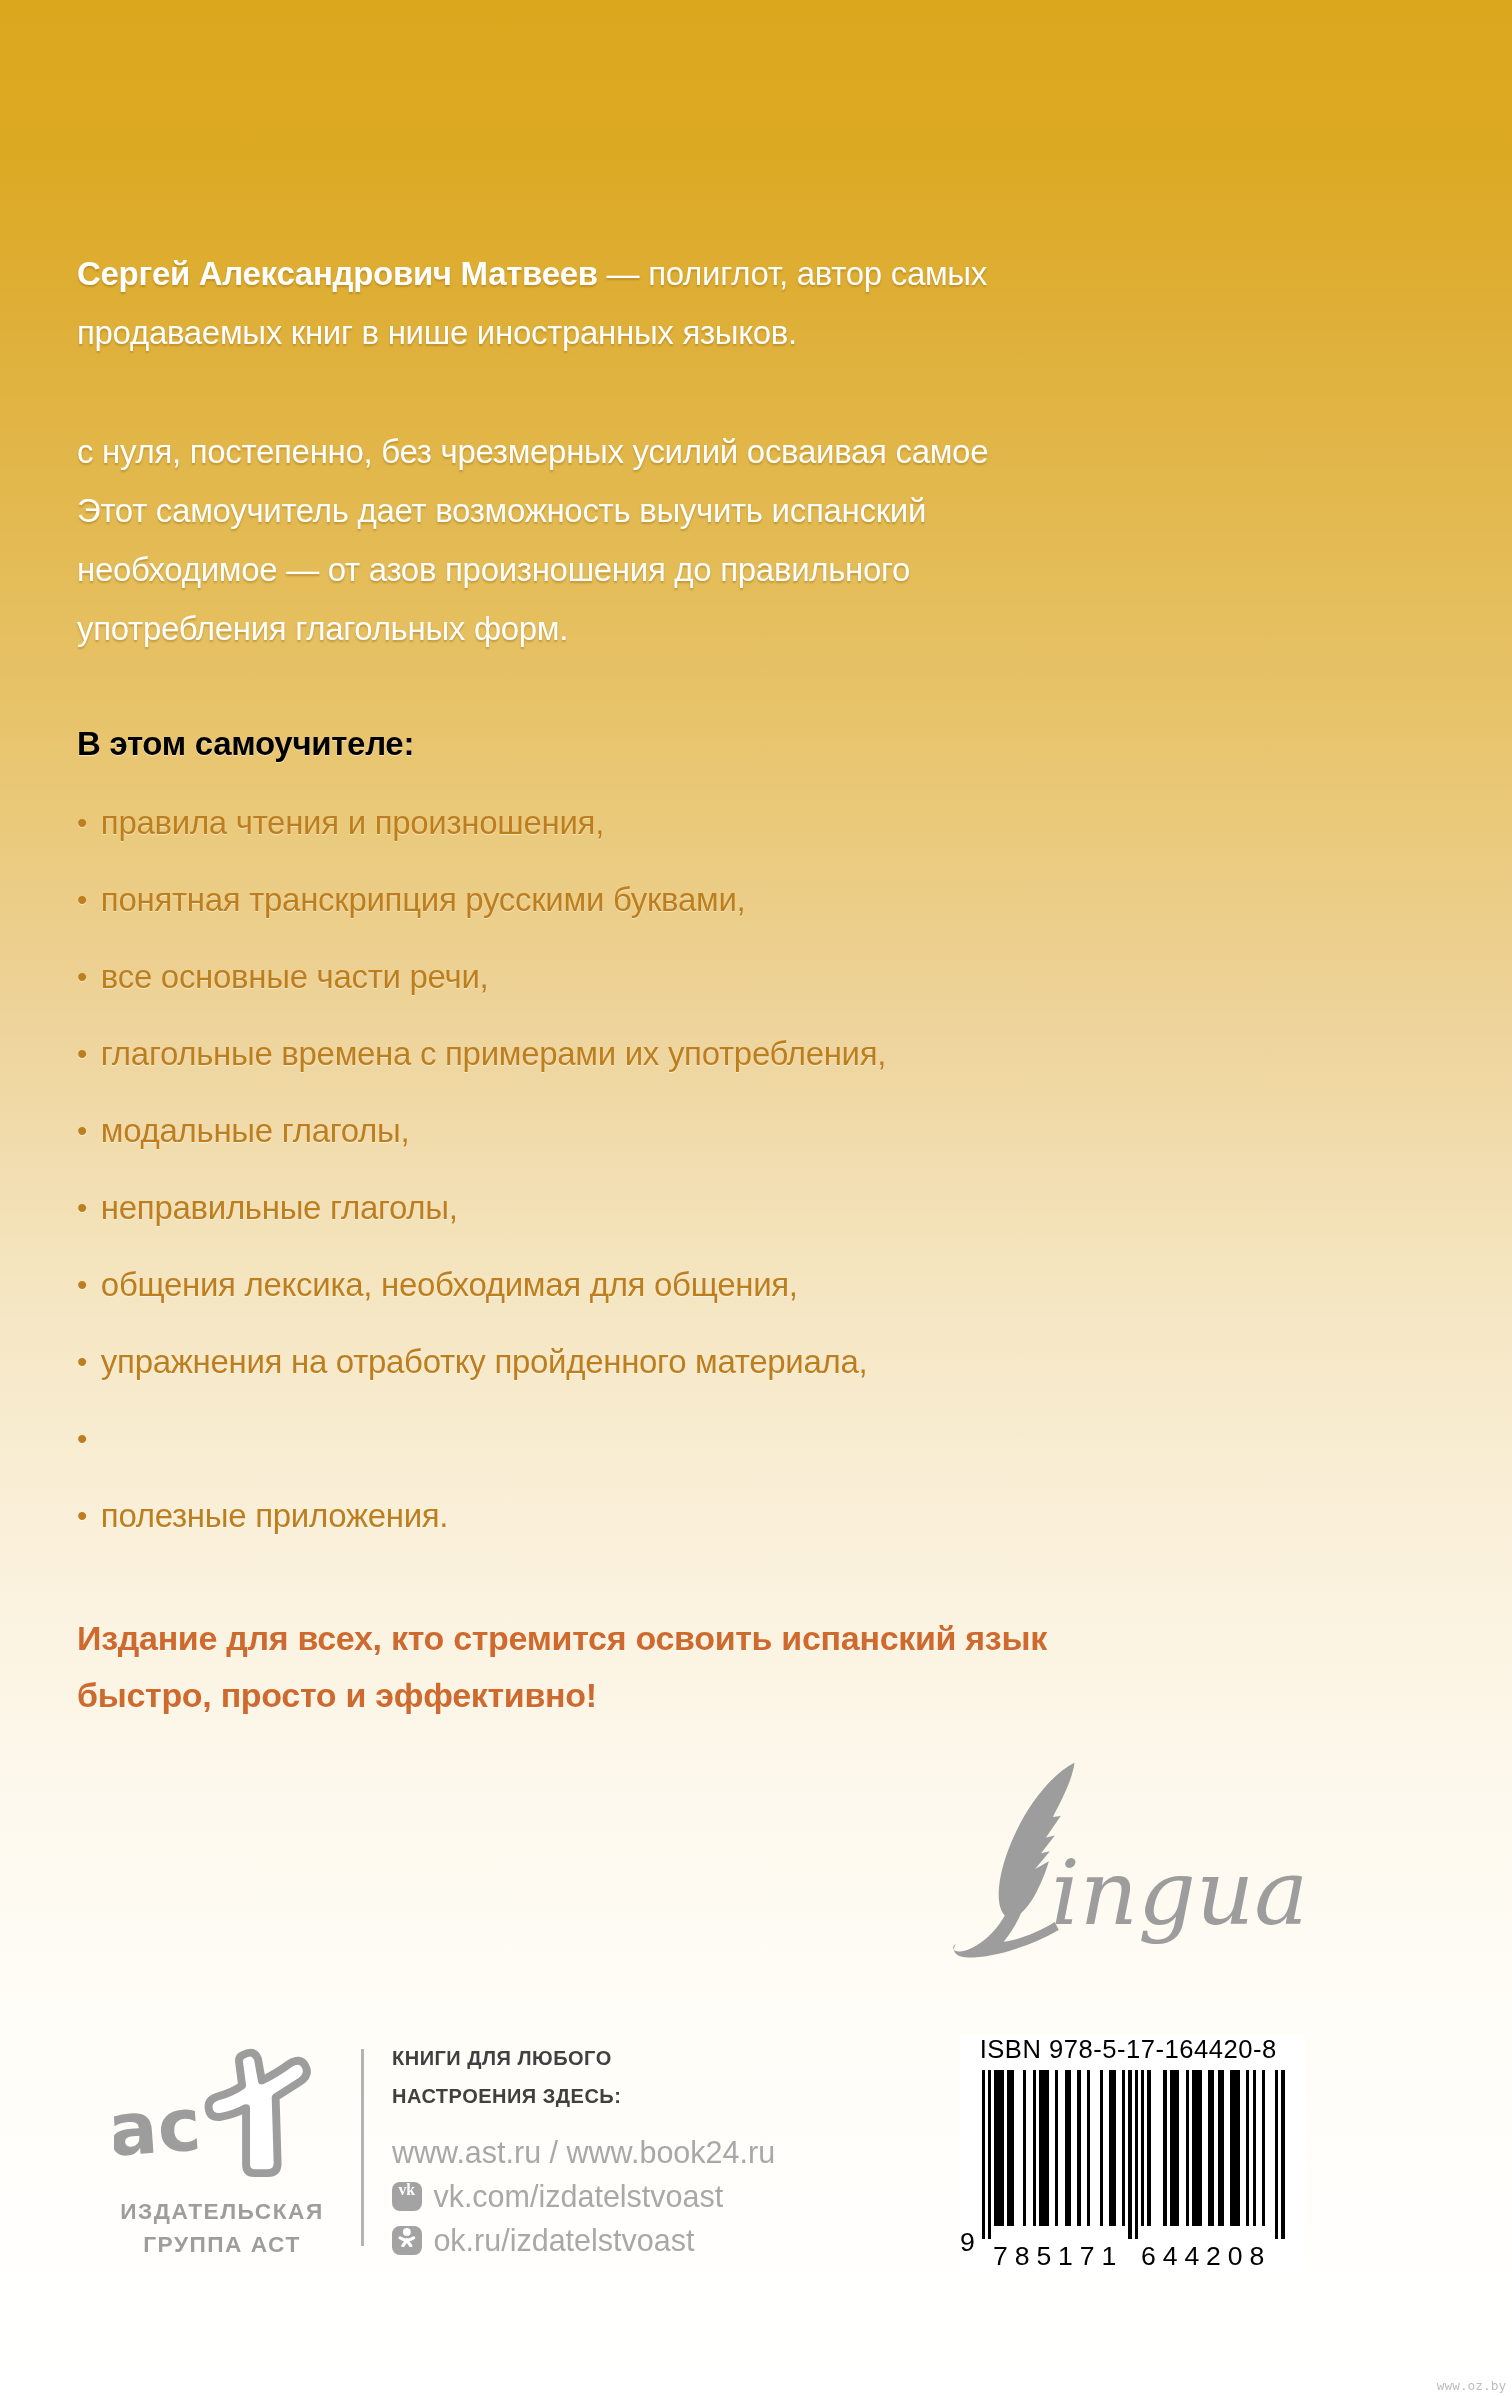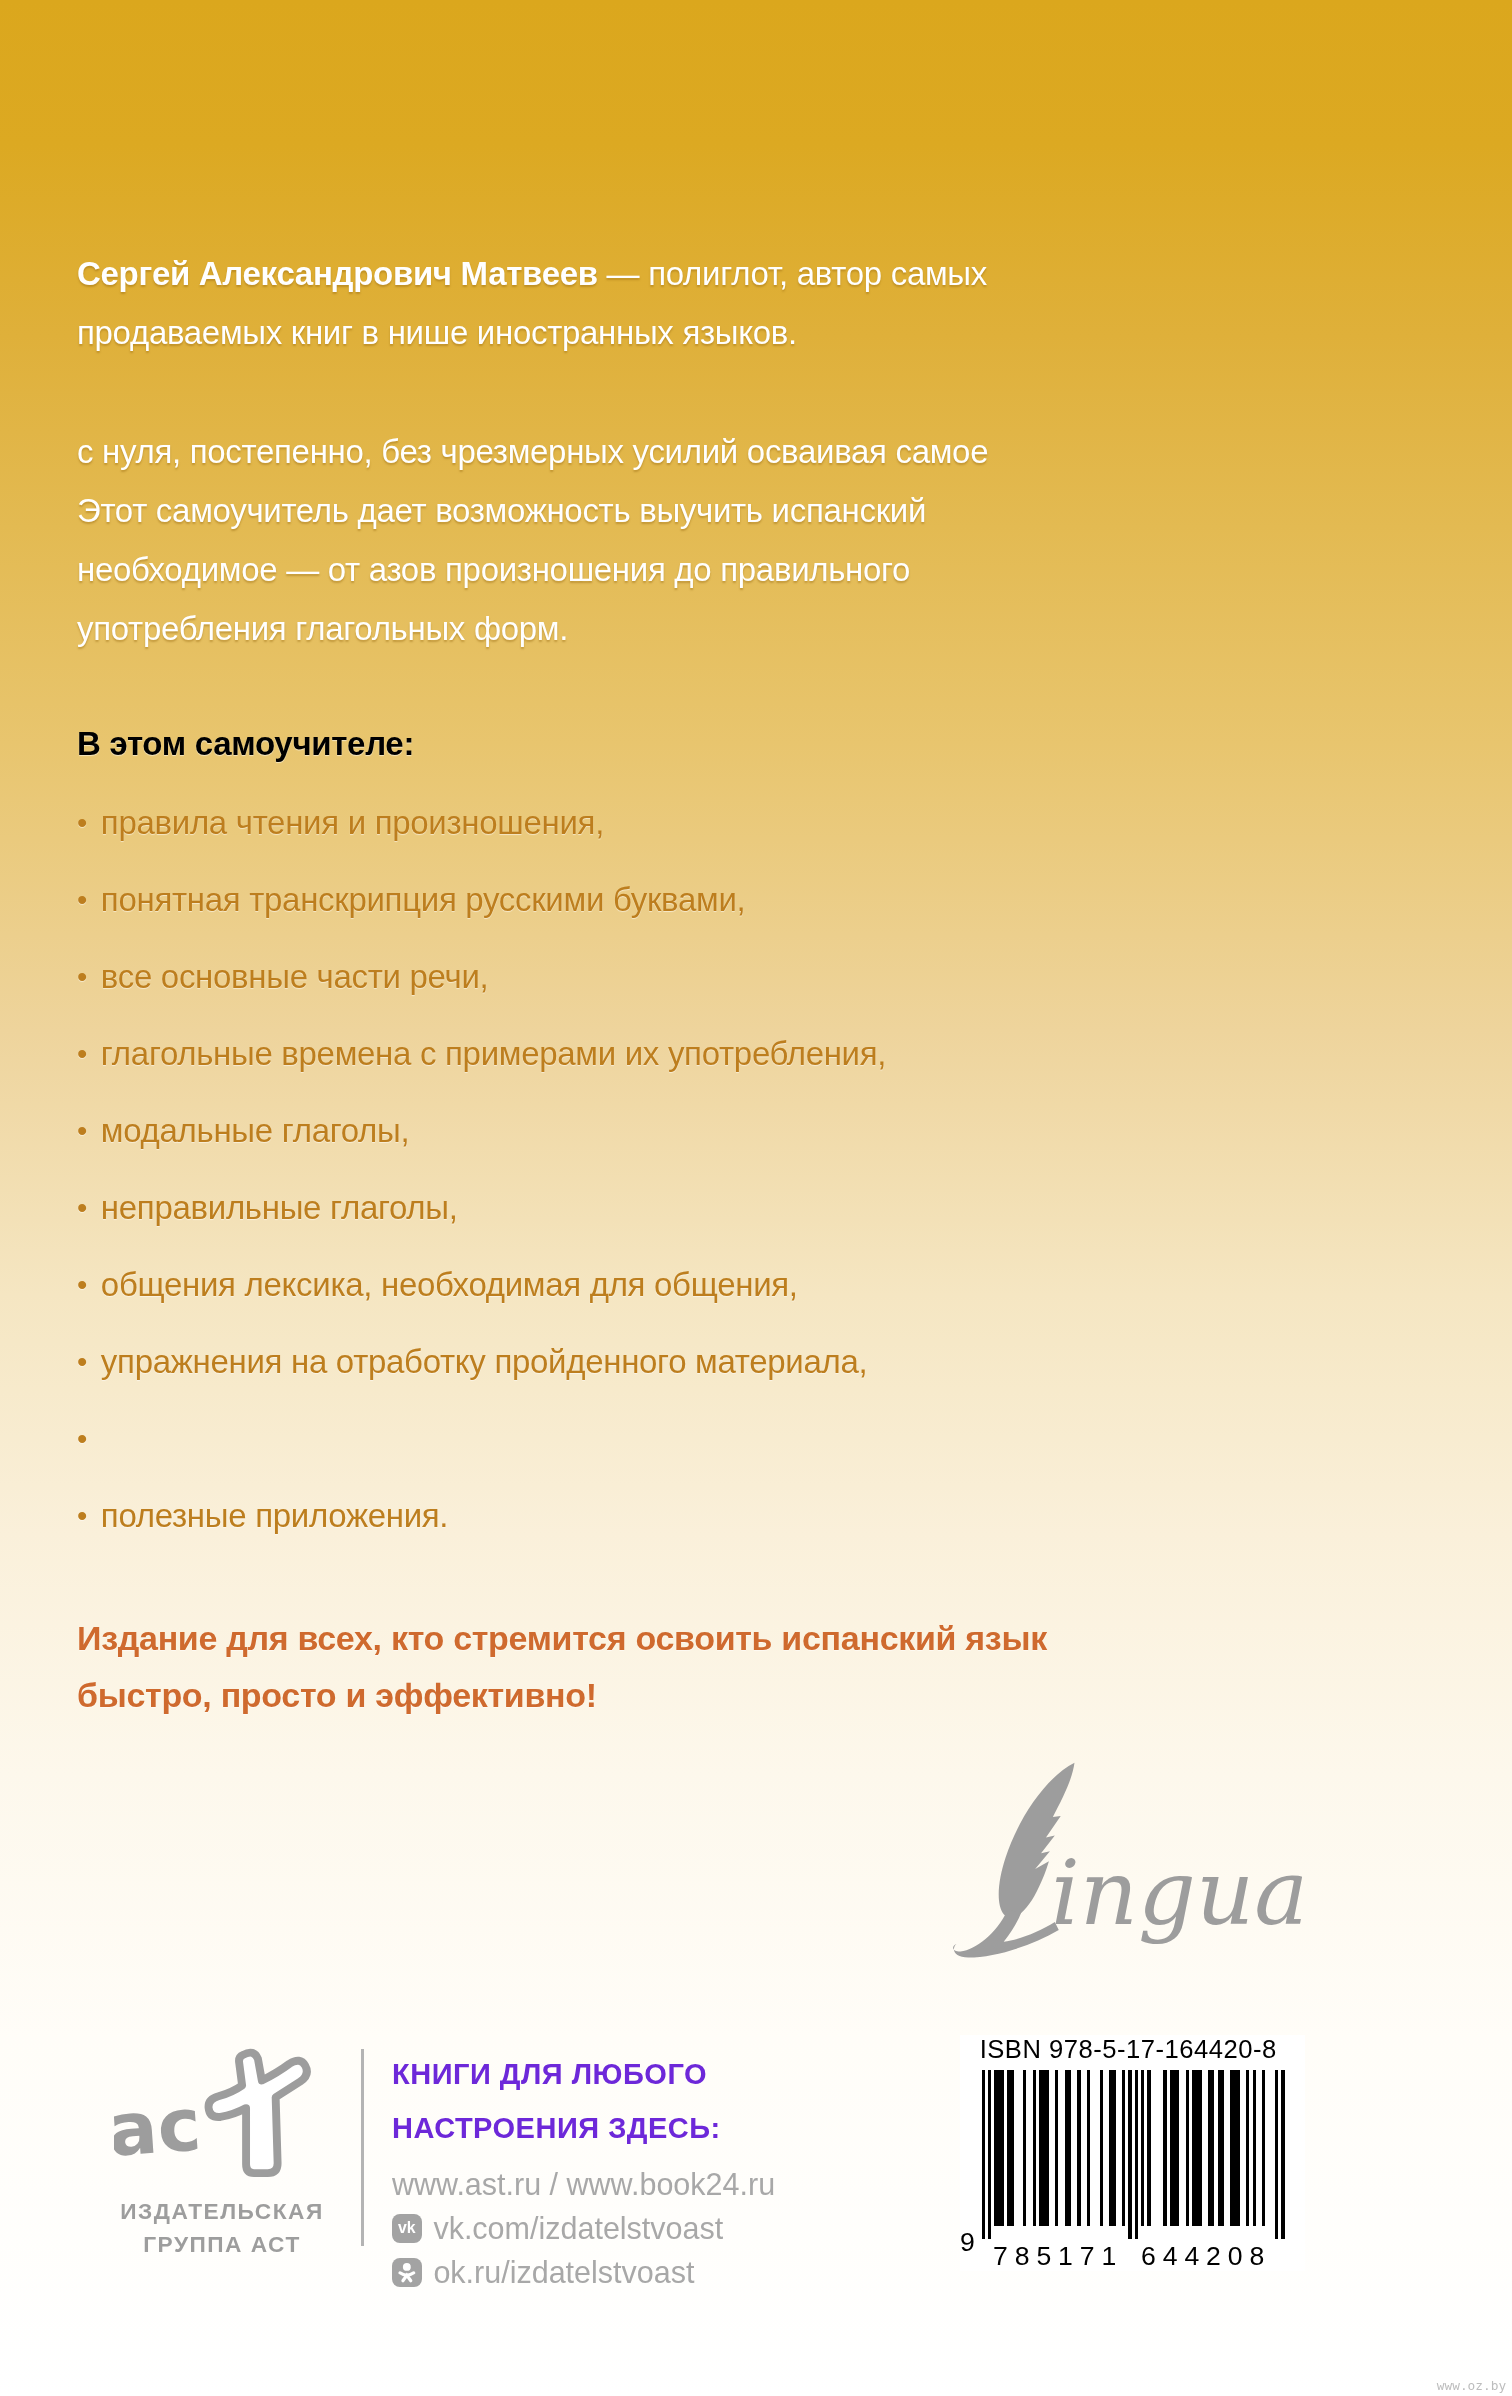--- a/index.html
+++ b/index.html
@@ -40,28 +40,28 @@
   #lingua svg { width:100%; height:100%; }
 
   
   #ast-logo { left:114px; top:2045px; width:207px; height:143px; }
   #ast-text { left:99px; top:2195px; width:246px; text-align:center;
     color:#9d9d9d; font-weight:bold; font-size:22.7px; letter-spacing:1.5px;
     line-height:33px; }
   #pub-divider { left:361px; top:2049px; width:3px; height:197px;
     background:#b4b4b4; }
   #promo { left:392px; top:2039px; }
-  .promo-bold { color:#6d28d9; font-weight:bold; font-size:29px;
-    line-height:38px; letter-spacing:0.5px; white-space:nowrap;margin-top:16px; }
+  .promo-bold { color:#404040; font-weight:bold; font-size:20px;
+    line-height:38px; letter-spacing:0.5px; white-space:nowrap; }
   .promo-link { color:#a8a8a8; font-size:30.5px; line-height:44px;
     white-space:nowrap; display:flex; align-items:center; }
   #promo .site { margin-top:15px; }
   .sq-icon { width:29.6px; height:29px; border-radius:7.9px; background:#a3a3a3;
-    display:inline-flex; align-items:center; justify-content:center;
-    margin-right:11.8px; flex:none; }
+    display:inline-flex; align-items:flex-start; justify-content:center;
+    margin-right:11.8px; flex:none;font-family:Liberation Serif, serif; }
   .sq-icon span { color:#ffffff; font-weight:bold; font-size:15.8px;
     line-height:1; }
 
   
   #barcode { left:960px; top:2035px; width:345px; height:236px;
     background:#ffffff; }
   #isbn { margin-left:19.7px; color:#000; font-size:25.6px; letter-spacing:0.5px;
     white-space:nowrap; }
   #barcode-bars { margin-left:21.7px; margin-top:5.9px; display:flex;
     align-items:flex-start; height:171px; }

